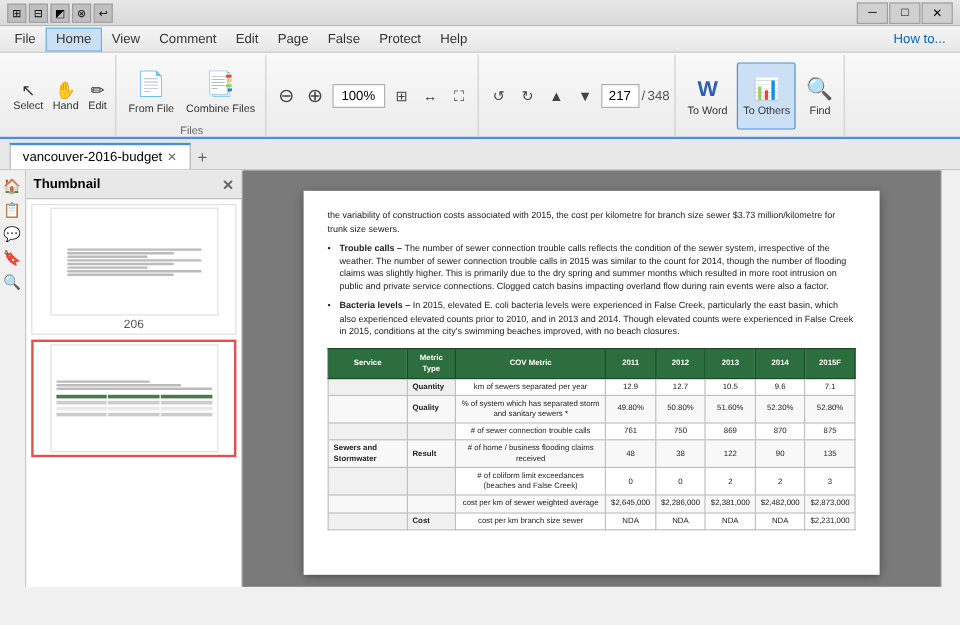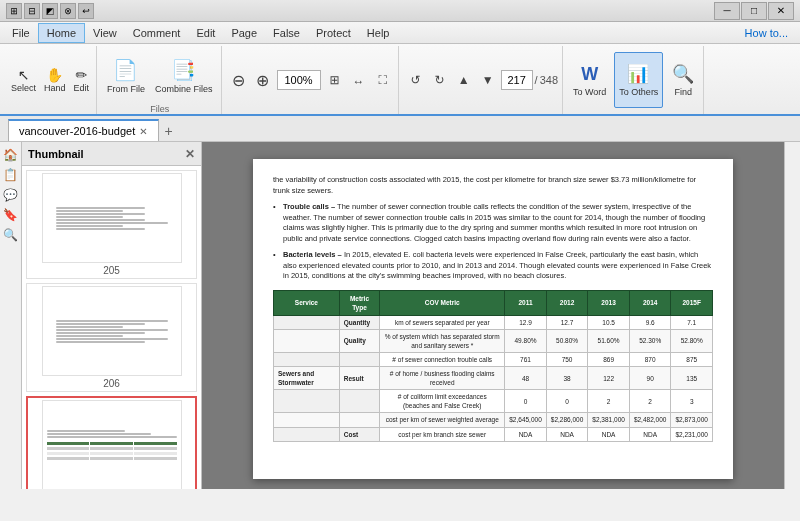--- a/index.html
+++ b/index.html
@@ -384,35 +384,20 @@
     <div class="left-icon">🔍</div>
   </div>
 
   <div class="sidebar">
     <div class="sidebar-header">
       <span>Thumbnail</span>
       <span class="sidebar-close">✕</span>
     </div>
     <div class="sidebar-content">
 
-      <div class="sidebar-page">
-        <div class="page-thumb">
-          <div class="thumb-lines">
-            <div class="thumb-line medium"></div>
-            <div class="thumb-line short"></div>
-            <div class="thumb-line medium"></div>
-            <div class="thumb-line short"></div>
-            <div class="thumb-line medium"></div>
-            <div class="thumb-line"></div>
-            <div class="thumb-line short"></div>
-            <div class="thumb-line medium"></div>
-          </div>
-        </div>
-        <div class="page-num">205</div>
-      </div>
 
       <div class="sidebar-page">
         <div class="page-thumb">
           <div class="thumb-lines">
             <div class="thumb-line"></div>
             <div class="thumb-line medium"></div>
             <div class="thumb-line short"></div>
             <div class="thumb-line"></div>
             <div class="thumb-line medium"></div>
             <div class="thumb-line short"></div>

